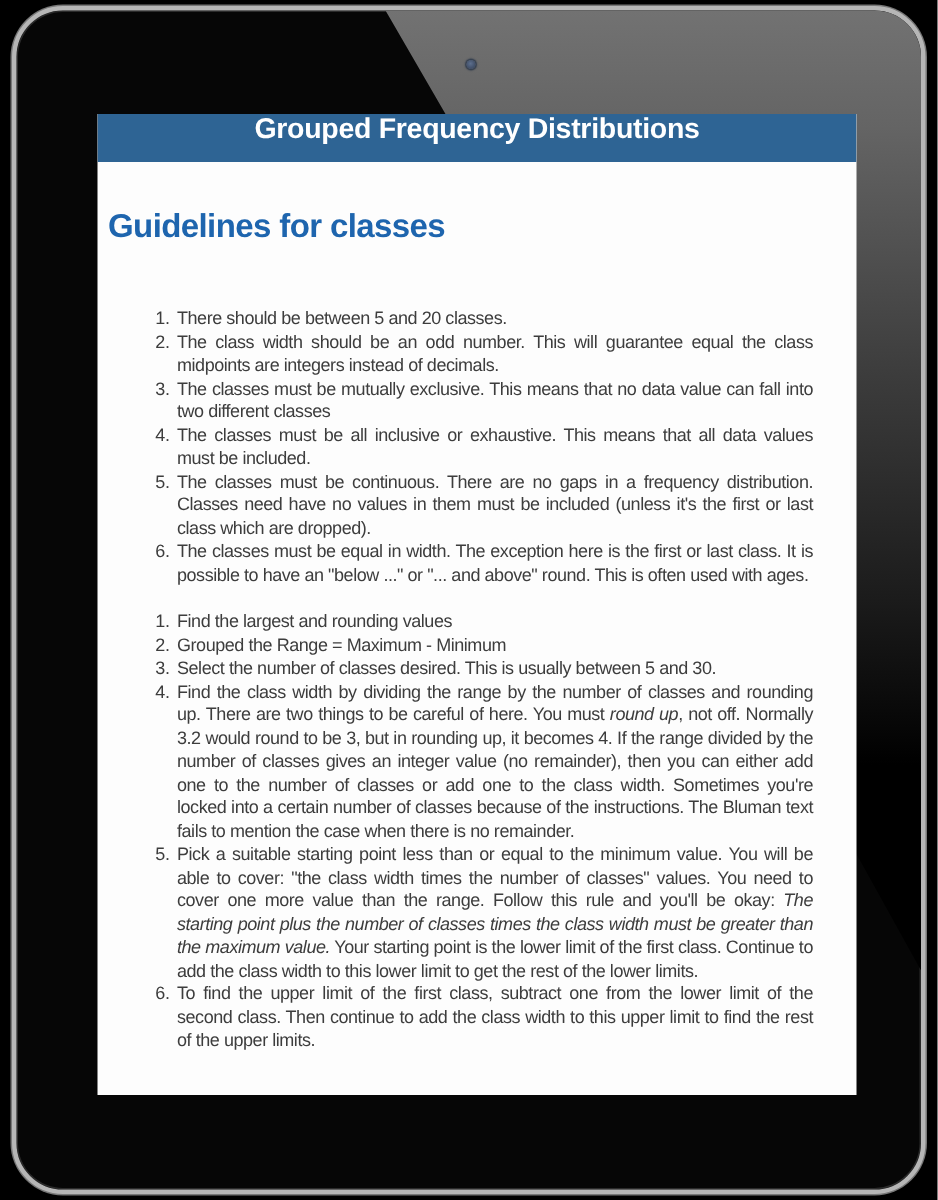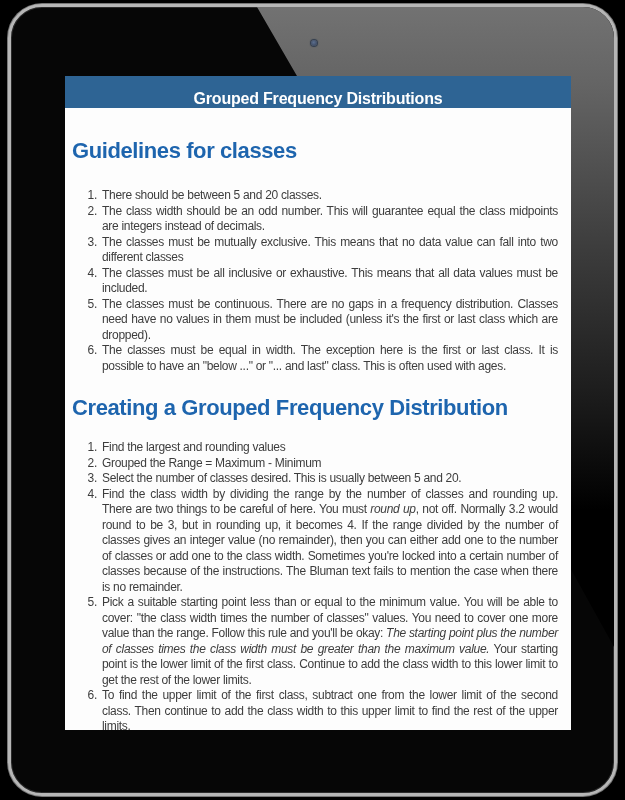--- a/index.html
+++ b/index.html
@@ -33,39 +33,39 @@
   .page{
     position:absolute;left:54px;top:69px;          
     width:506px;height:654px;
     background:#fdfdfd;
     overflow:hidden;
   }
   .titlebar{
     height:32px;
     background:var(--header-bar,#2e6494);
     color:#fff;
-    display:flex;align-items:flex-end;justify-content:center;
-    font-size:16px;font-weight:bold;
+    display:flex;align-items:flex-start;justify-content:center;
+    font-size:19px;font-weight:bold;
     letter-spacing:-0.2px;
   }
   .content{
     padding:0 13px 0 7px;
     color:var(--body-text,#3d3d3d);
   }
   h1{
     color:var(--heading-blue,#1e65ae);
     font-size:22px;
     font-weight:600;
     letter-spacing:-0.4px;
     line-height:26px;
-    margin:30px 0 24px 0;
+    margin:30px 0 41px 0;
   }
   h1.second{margin:21px 0 19px 0;}
   ol{
-    margin:0;
+    margin:16px;
     padding:0 0 0 28px;
     font-size:12px;
     line-height:15.5px;
     letter-spacing:-0.3px;
     text-align:justify;
   }
   ol li{padding-left:2px;}
 </style>
 </head>
 <body>
@@ -80,28 +80,27 @@
     </div>
     <div class="content">
 
       <h1>Guidelines for classes</h1>
       <ol>
           <li><span>There should be between 5 and 20 classes.</span></li>
           <li><span>The class width should be an odd number. This will guarantee equal the class midpoints are integers instead of decimals.</span></li>
           <li><span>The classes must be mutually exclusive. This means that no data value can fall into two different classes</span></li>
           <li><span>The classes must be all inclusive or exhaustive. This means that all data values must be included.</span></li>
           <li><span>The classes must be continuous. There are no gaps in a frequency distribution. Classes need have no values in them must be included (unless it's the first or last class which are dropped).</span></li>
-          <li><span>The classes must be equal in width. The exception here is the first or last class. It is possible to have an "below ..." or "... and last" class. This is often used with ages.</span></li>
+          <li><span>The classes must be equal in width. The exception here is the first or last class. It is possible to have an "below ..." or "... and above" round. This is often used with ages.</span></li>
         </ol>
 
-      <h1 class="second">Creating a Grouped Frequency Distribution</h1>
       <ol>
           <li><span>Find the largest and rounding values</span></li>
           <li><span>Grouped the Range = Maximum - Minimum</span></li>
-          <li><span>Select the number of classes desired. This is usually between 5 and 20.</span></li>
+          <li><span>Select the number of classes desired. This is usually between 5 and 30.</span></li>
           <li><span>Find the class width by dividing the range by the number of classes and rounding up. There are two things to be careful of here. You must </span><span style="font-style: italic;">round up</span><span>, not off. Normally 3.2 would round to be 3, but in rounding up, it becomes 4. If the range divided by the number of classes gives an integer value (no remainder), then you can either add one to the number of classes or add one to the class width. Sometimes you're locked into a certain number of classes because of the instructions. The Bluman text fails to mention the case when there is no remainder.</span></li>
           <li><span>Pick a suitable starting point less than or equal to the minimum value. You will be able to cover: "the class width times the number of classes" values. You need to cover one more value than the range. Follow this rule and you'll be okay: </span><span style="font-style: italic;">The starting point plus the number of classes times the class width must be greater than the maximum value.</span><span> Your starting point is the lower limit of the first class. Continue to add the class width to this lower limit to get the rest of the lower limits.</span></li>
           <li><span>To find the upper limit of the first class, subtract one from the lower limit of the second class. Then continue to add the class width to this upper limit to find the rest of the upper limits.</span></li>
         </ol>
 
     </div>
   </div>
 </div>
 
 </body></html>

